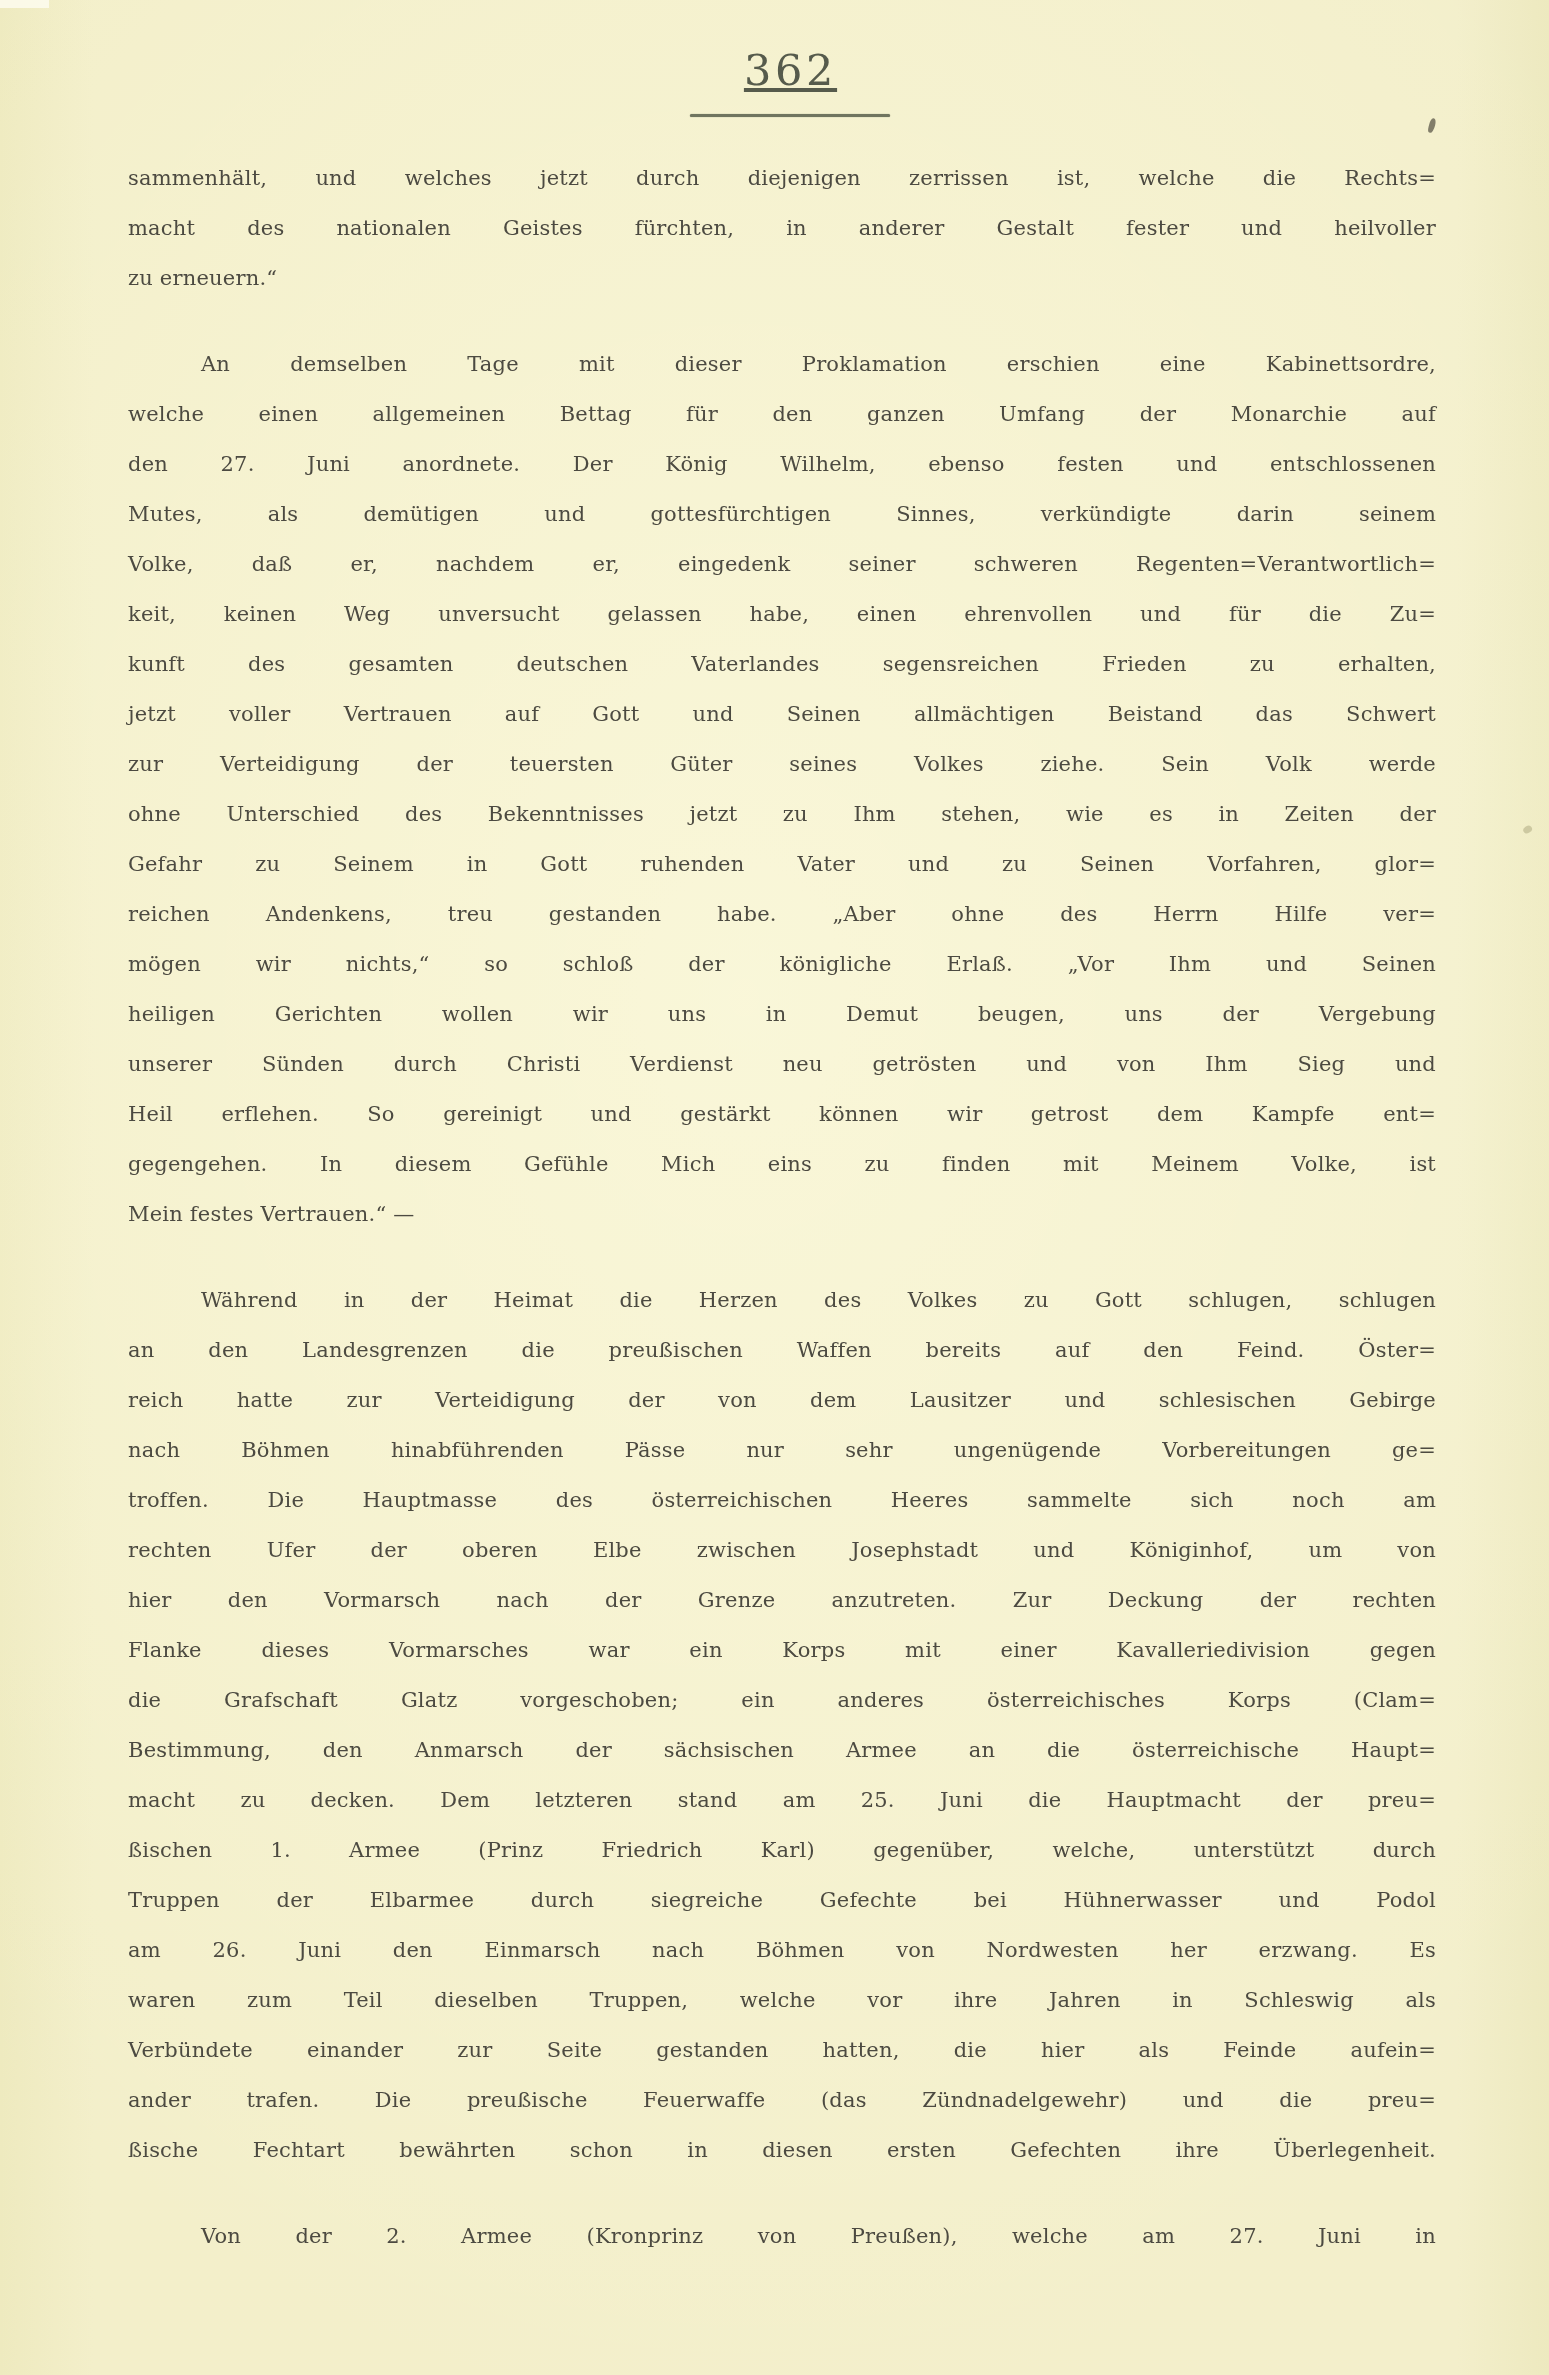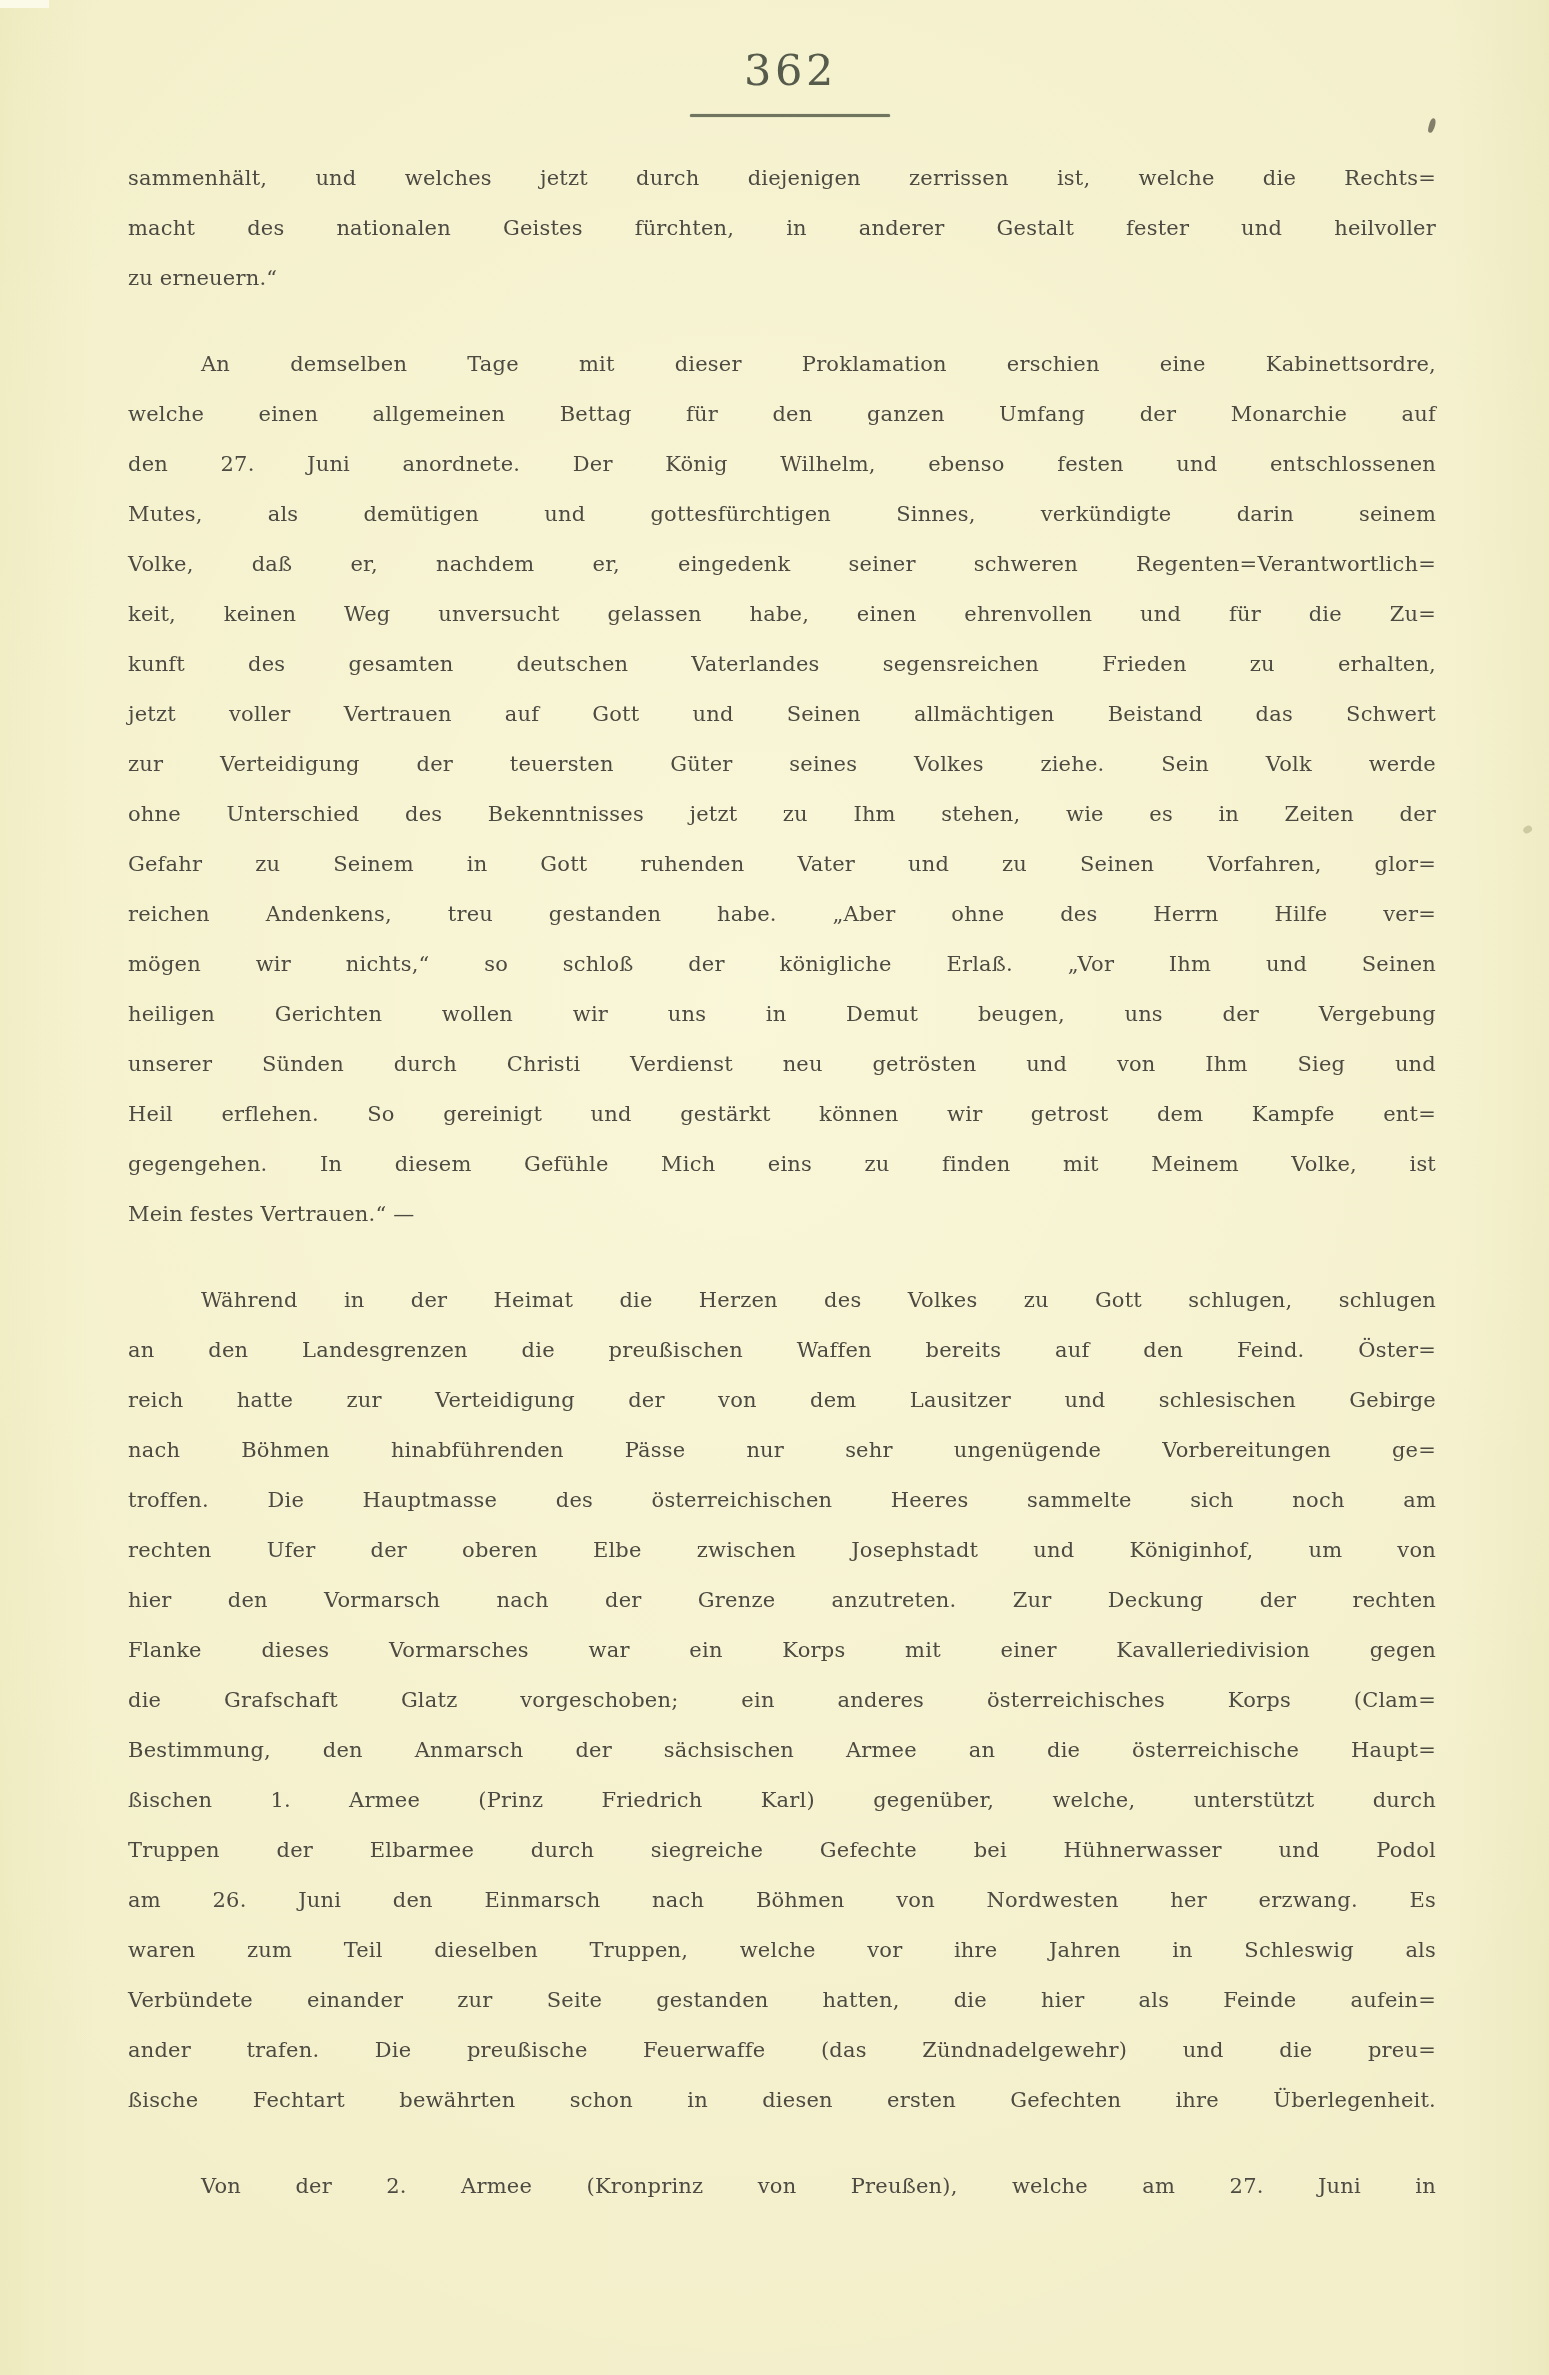--- a/index.html
+++ b/index.html
@@ -20,20 +20,21 @@
   .corner-sliver {
     position: absolute; left: 0; top: 0; width: 49px; height: 8.4px;
     background: #fcfbec; opacity: 0.9;
   }
   .page-number {
     position: absolute; top: 49px; left: 691px; width: 199px;
     text-align: center;
     font-size: 43px; line-height: 1;
     letter-spacing: 3.7px;
     color: #565b4c;
+    text-decoration: underline;
   }
   .page-rule {
     position: absolute; top: 114px; left: 690px; width: 200px; height: 2.8px;
     background: #70755f;
     border-radius: 1.9px;
     box-shadow: 0 0 0.9px #70755f;
   }
   .text-block {
     position: absolute; left: 128px; top: 153px; width: 1308px;
     font-size: 21px;
@@ -100,20 +101,21 @@
     <div class="line line--indent">Während in der Heimat die Herzen des Volkes zu Gott schlugen, schlugen</div>
     <div class="line">an den Landesgrenzen die preußischen Waffen bereits auf den Feind.  Öster=</div>
     <div class="line">reich hatte zur Verteidigung der von dem Lausitzer und schlesischen Gebirge</div>
     <div class="line">nach Böhmen hinabführenden Pässe nur sehr ungenügende Vorbereitungen ge=</div>
     <div class="line">troffen.  Die Hauptmasse des österreichischen Heeres sammelte sich noch am</div>
     <div class="line">rechten Ufer der oberen Elbe zwischen Josephstadt und Königinhof, um von</div>
     <div class="line">hier den Vormarsch nach der Grenze anzutreten.  Zur Deckung der rechten</div>
     <div class="line">Flanke dieses Vormarsches war ein Korps mit einer Kavalleriedivision gegen</div>
     <div class="line">die Grafschaft Glatz vorgeschoben; ein anderes österreichisches Korps (Clam=</div>
     <div class="line">Bestimmung, den Anmarsch der sächsischen Armee an die österreichische Haupt=</div>
+    <div class="line">macht zu decken.  Dem letzteren stand am 25. Juni die Hauptmacht der preu=</div>
     <div class="line">ßischen 1. Armee (Prinz Friedrich Karl) gegenüber, welche, unterstützt durch</div>
     <div class="line">Truppen der Elbarmee durch siegreiche Gefechte bei Hühnerwasser und Podol</div>
     <div class="line">am 26. Juni den Einmarsch nach Böhmen von Nordwesten her erzwang.  Es</div>
     <div class="line">waren zum Teil dieselben Truppen, welche vor ihre Jahren in Schleswig als</div>
     <div class="line">Verbündete einander zur Seite gestanden hatten, die hier als Feinde aufein=</div>
     <div class="line">ander trafen.  Die preußische Feuerwaffe (das Zündnadelgewehr) und die preu=</div>
     <div class="line">ßische Fechtart bewährten schon in diesen ersten Gefechten ihre Überlegenheit.</div>
     <div class="line line--indent">Von der 2. Armee (Kronprinz von Preußen), welche am 27. Juni in</div>
   </div>
 

